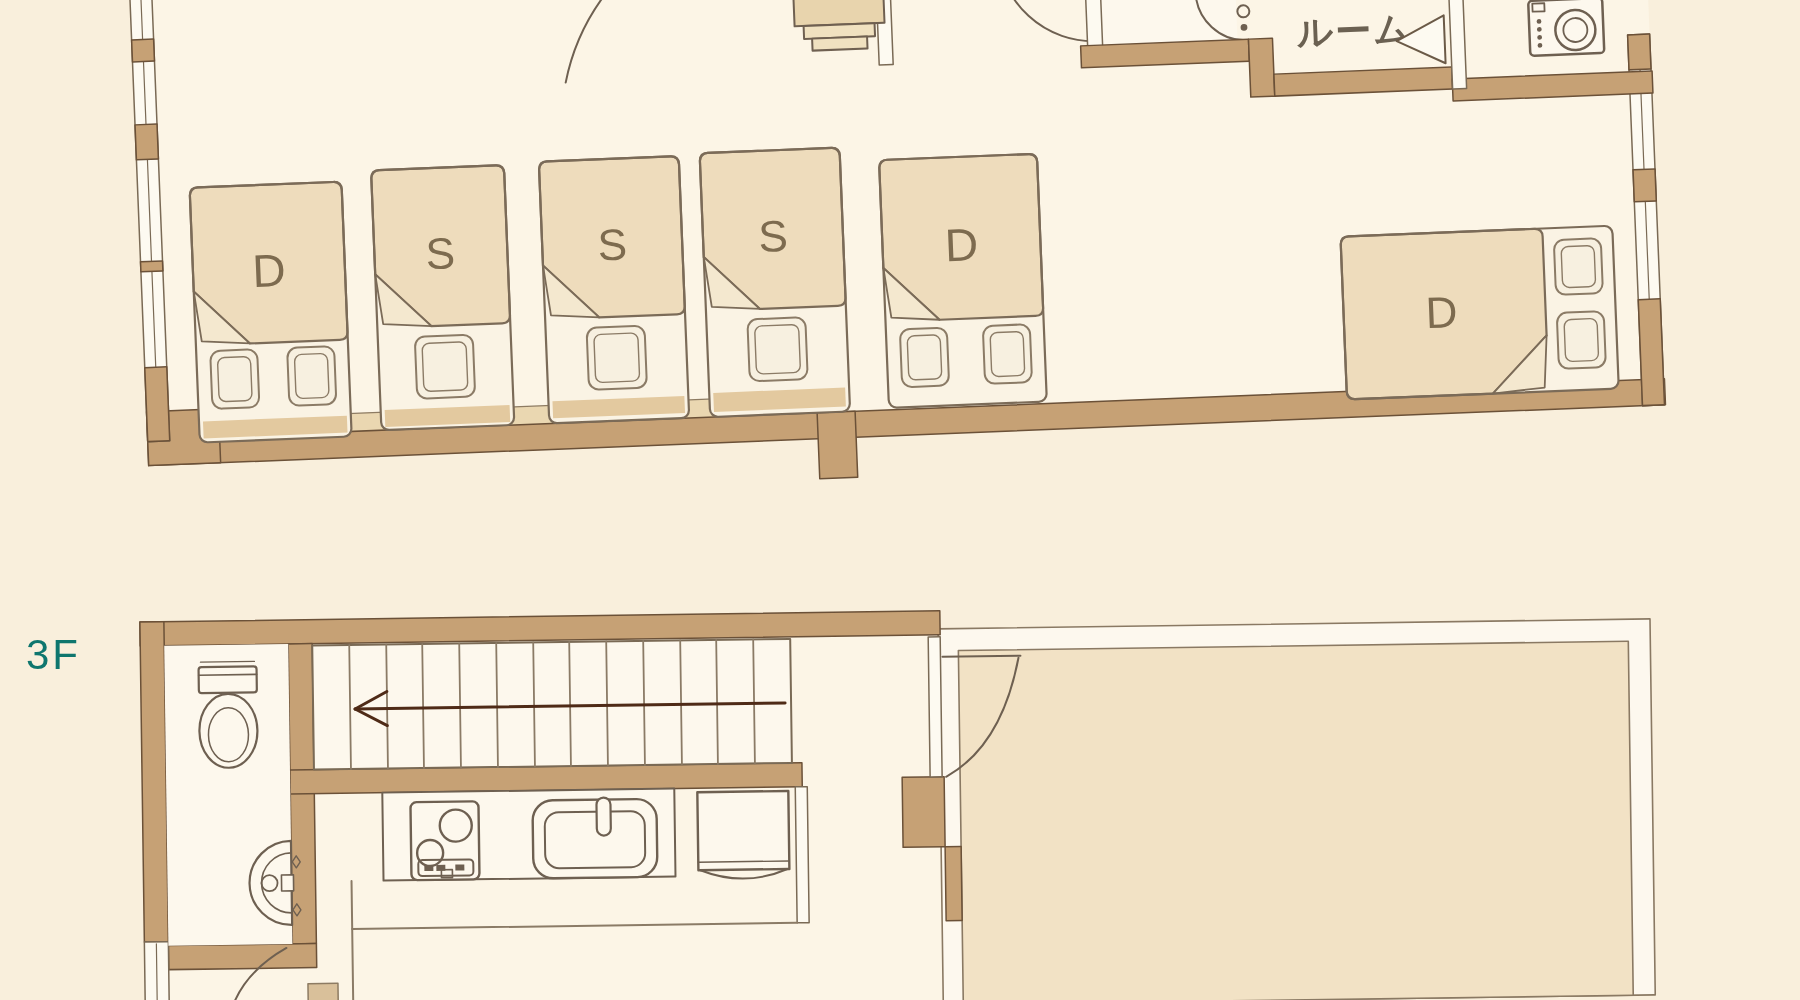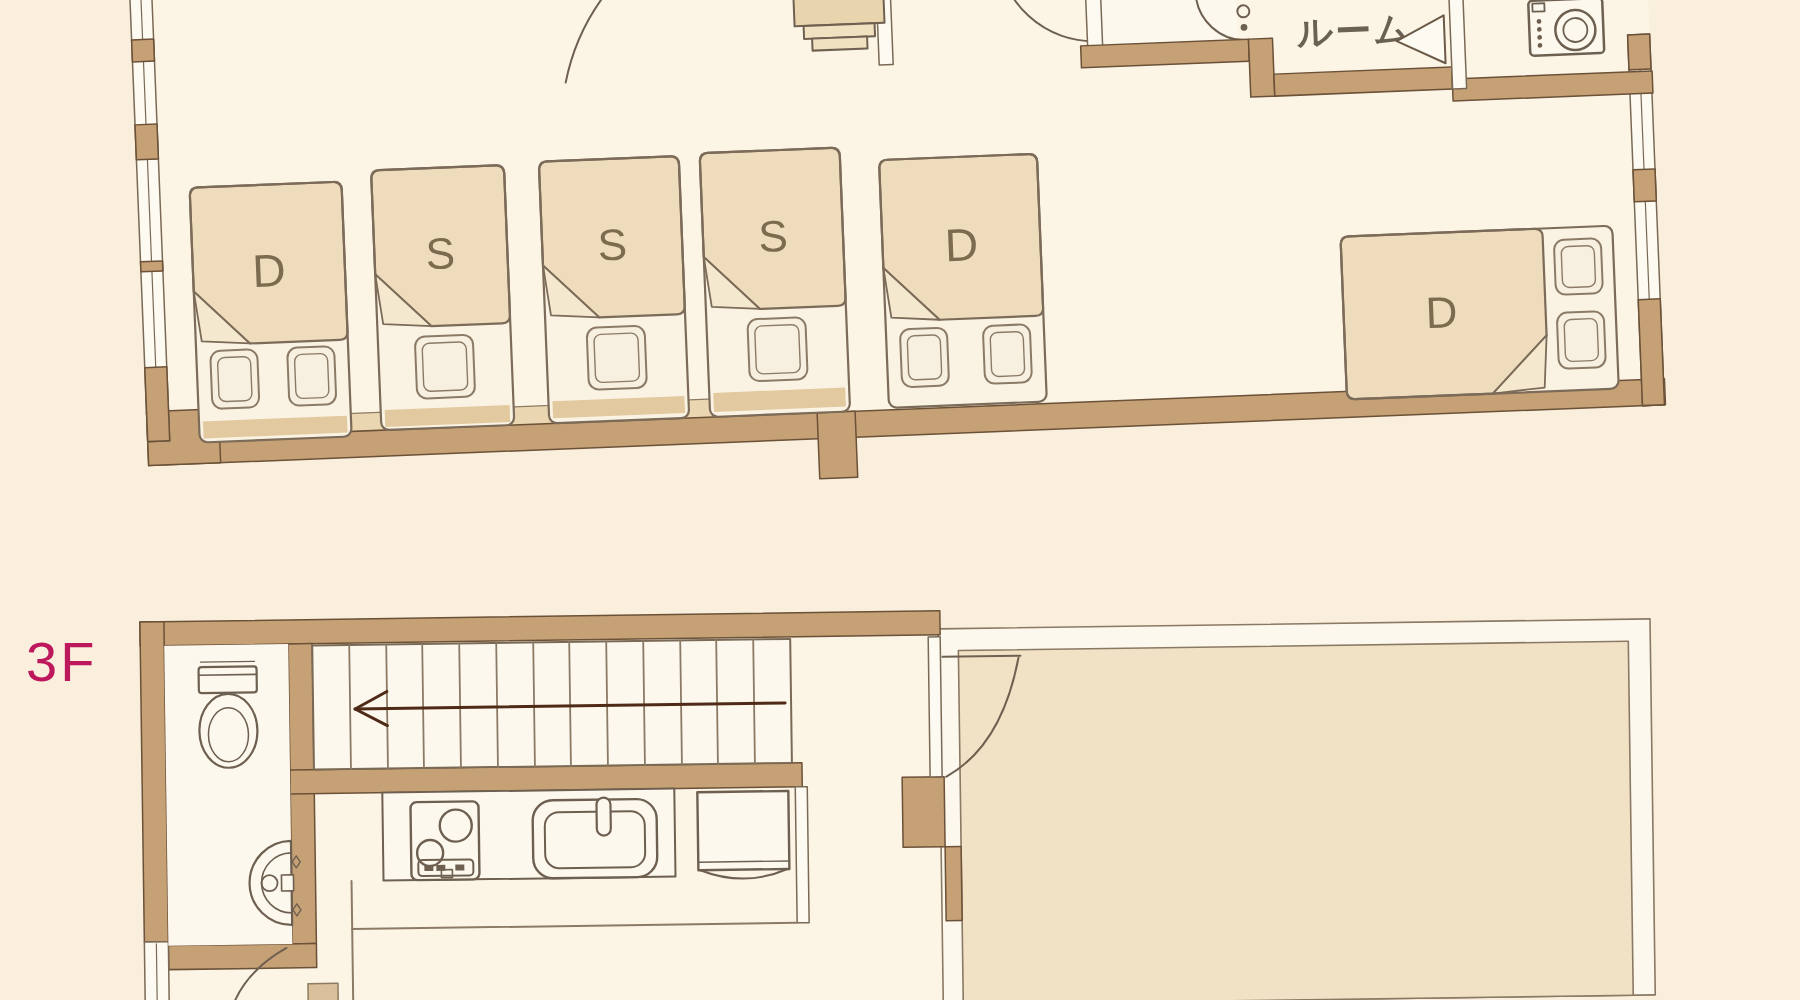--- a/index.html
+++ b/index.html
@@ -1,20 +1,20 @@
 <!DOCTYPE html>
 <html><head>
 <meta charset="utf-8">
 <style>
   html,body{margin:0;padding:0;background:#f9efdc;}
   .stage{position:relative;width:1800px;height:1000px;background:#f9efdc;overflow:hidden;
          font-family:"Liberation Sans",sans-serif;}
   .stage svg{position:absolute;left:0;top:0;}
-  .floor-label{position:absolute;left:26px;top:634px;font-size:56px;line-height:1;
-               color:#be185d;letter-spacing:3px;font-weight:400;}
+  .floor-label{position:absolute;left:26px;top:634px;font-size:42px;line-height:1;
+               color:#0f766e;letter-spacing:3px;font-weight:400;}
   text{font-family:"Liberation Sans",sans-serif;}
 </style>
 </head>
 <body>
 
 <div class="stage">
 
 <svg width="1800" height="1000" viewBox="0 0 1800 1000">
 
   <g transform="rotate(-2.3 130 0)" stroke-linejoin="round" stroke-linecap="round">

